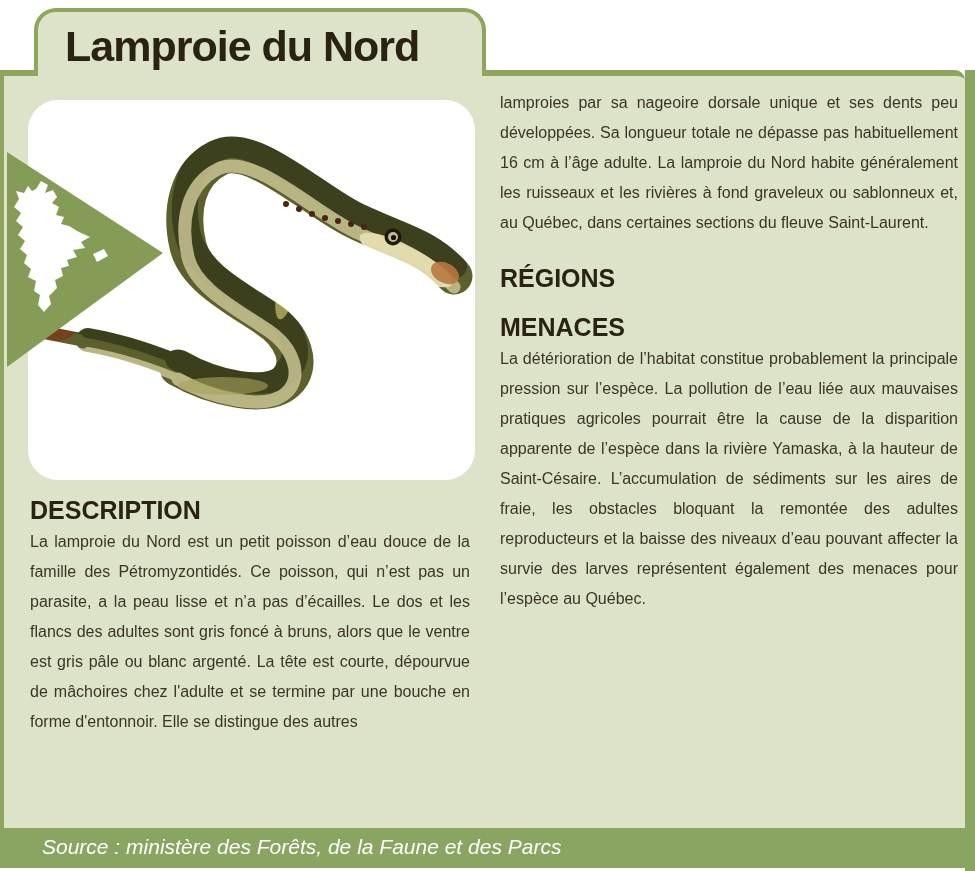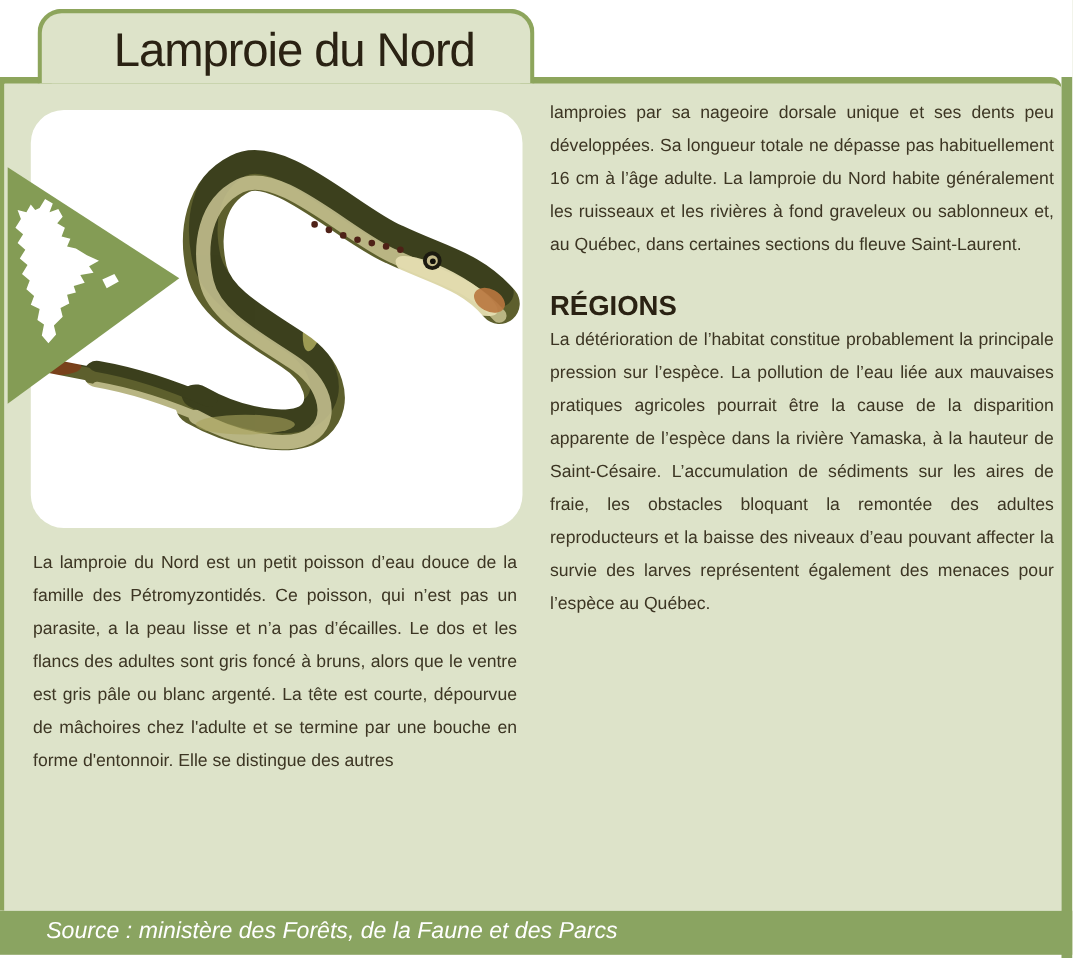--- a/index.html
+++ b/index.html
@@ -34,22 +34,22 @@
   .footer-text{
     color:#ffffff;font-style:italic;font-size:21px;padding-left:30px;padding-bottom:2px;
   }
   .tab{
     position:absolute;left:34px;top:8px;width:452px;height:68px;
     background:var(--card-bg);
     border:4px solid var(--accent-border);border-bottom:none;
     border-radius:22px 22px 0 0;box-sizing:border-box;z-index:5;
   }
   .title{
-    font-size:43px;font-weight:normal;letter-spacing:-1px;line-height:1.15;
-    color:var(--title-text);padding:10px 12px 0 27px;white-space:nowrap;text-align:center;
+    font-size:43px;font-weight:bold;letter-spacing:-1px;line-height:1.15;
+    color:var(--title-text);padding:10px 12px 0 27px;white-space:nowrap;
   }
   .photo-box{
     position:absolute;left:28px;top:100px;width:447px;height:380px;
     background:#ffffff;border-radius:30px;z-index:2;
   }
   .photo-box svg{position:absolute;left:0;top:0;}
   .flag{
     position:absolute;left:0;top:145px;width:175px;height:230px;z-index:4;
   }
   .col-left{
@@ -129,26 +129,28 @@
     </svg>
   </div>
 
   <svg class="flag" viewBox="0 0 175 230">
     <polygon points="7,7 7,222 163,108" fill="#849c55"></polygon>
     <path fill="#ffffff" d="M36,44 L41,36 L48,40 L45,48 L53,45 L57,52 L52,58 L59,62 L56,70 L64,72 L61,79 L69,81 L79,87 L90,92 L81,97 L85,103 L73,105 L77,112 L67,115 L69,121 L61,123 L63,131 L55,135 L57,143 L49,151 L51,159 L44,167 L38,160 L40,150 L34,146 L36,136 L28,132 L31,124 L24,118 L27,110 L20,104 L25,96 L18,90 L23,82 L16,76 L21,68 L14,62 L19,54 L16,46 L24,48 L28,41 L32,46 Z"></path>
     <polygon points="93,109 104,104 108,111 97,117" fill="#ffffff"></polygon>
   </svg>
 
   <div class="col-left">
+    <div class="heading">DESCRIPTION</div>
     <p class="body-par">La lamproie du Nord est un petit poisson d’eau douce de la famille des Pétromyzontidés. Ce poisson, qui n’est pas un parasite, a la peau lisse et n’a pas d’écailles. Le dos et les flancs des adultes sont gris foncé à bruns, alors que le ventre est gris pâle ou blanc argenté. La tête est courte, dépourvue de mâchoires chez l'adulte et se termine par une bouche en forme d'entonnoir. Elle se distingue des autres</p>
   </div>
 
   <div class="col-right">
     <p class="body-par">lamproies par sa nageoire dorsale unique et ses dents peu développées. Sa longueur totale ne dépasse pas habituellement 16 cm à l’âge adulte. La lamproie du Nord habite généralement les ruisseaux et les rivières à fond graveleux ou sablonneux et, au Québec, dans certaines sections du fleuve Saint-Laurent.</p>
     <div class="heading mt1">RÉGIONS</div>
+    <div class="heading mt2">MENACES</div>
     <p class="body-par">La détérioration de l’habitat constitue probablement la principale pression sur l’espèce. La pollution de l’eau liée aux mauvaises pratiques agricoles pourrait être la cause de la disparition apparente de l’espèce dans la rivière Yamaska, à la hauteur de Saint-Césaire. L’accumulation de sédiments sur les aires de fraie, les obstacles bloquant la remontée des adultes reproducteurs et la baisse des niveaux d’eau pouvant affecter la survie des larves représentent également des menaces pour l’espèce au Québec.</p>
   </div>
 
   <div class="right-band"></div>
 
   <div class="footer">
     <div class="footer-text">Source : ministère des Forêts, de la Faune et des Parcs</div>
   </div>
 
 </div>

